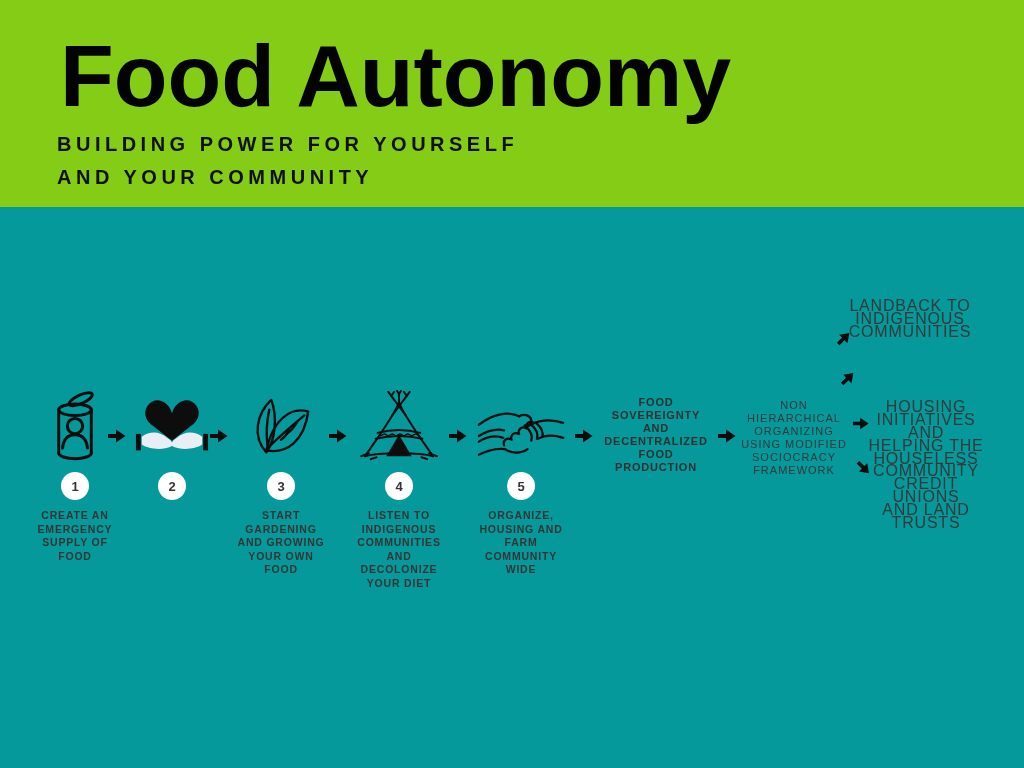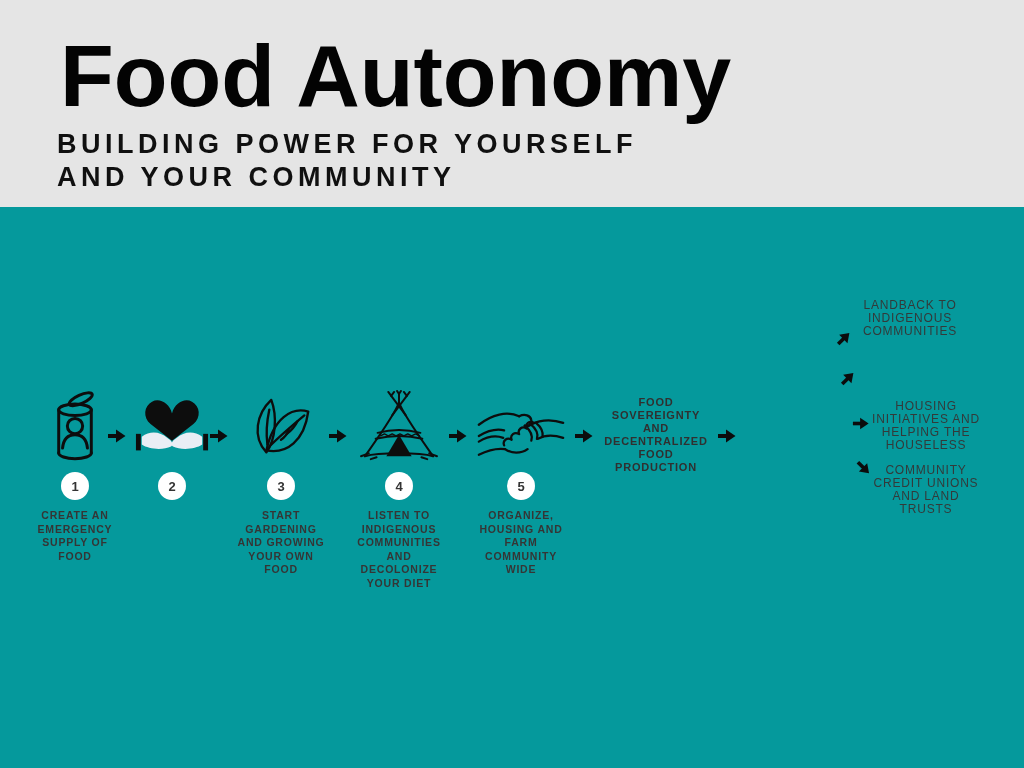--- a/index.html
+++ b/index.html
@@ -1,47 +1,47 @@
 <!DOCTYPE html>
 <html><head>
 <meta charset="utf-8">
 <style>
   html,body{margin:0;padding:0;background:#ffffff;}
   .canvas{
     position:relative;width:1024px;height:768px;overflow:hidden;
-    background:#e5e5e5;font-family:"Liberation Sans",sans-serif;
+    background:#84cc16;font-family:"Liberation Sans",sans-serif;
   }
   .teal-band{position:absolute;left:0;top:207px;width:1024px;height:561px;background:#05999c;}
   .title{
     position:absolute;left:60px;top:28px;margin:0;
     font-size:88px;font-weight:700;color:#030303;letter-spacing:0px;line-height:96px;
     white-space:nowrap;
   }
   .subtitle{
     position:absolute;left:57px;top:128px;
-    font-size:27px;font-weight:700;color:#101010;letter-spacing:4.5px;line-height:33px;
+    font-size:20px;font-weight:700;color:#101010;letter-spacing:4.5px;line-height:33px;
     white-space:pre-line;
   }
   .step{position:absolute;top:388px;display:flex;flex-direction:column;align-items:center;}
   .icon-box{height:78px;display:flex;align-items:flex-end;justify-content:center;}
   .num{
     margin-top:6px;width:28px;height:28px;border-radius:50%;background:#ffffff;
     display:flex;align-items:center;justify-content:center;
     font-size:13px;font-weight:700;color:#333333;
   }
   .step-label{
     margin-top:9px;text-align:center;white-space:pre-line;
     font-size:10.5px;font-weight:700;color:#353535;letter-spacing:0.8px;line-height:13.5px;
   }
   .flow-block{position:absolute;text-align:center;white-space:pre-line;letter-spacing:0.8px;line-height:13px;font-size:11px;}
   .flow-bold{font-weight:700;color:#303030;}
   .flow-medium{font-weight:500;color:#333a3a;letter-spacing:1px;}
   .branch-label{
     position:absolute;text-align:center;white-space:pre-line;
-    font-size:12px;font-weight:500;color:#333a3a;letter-spacing:0.8px;line-height:13px;
+    font-size:16px;font-weight:500;color:#333a3a;letter-spacing:0.8px;line-height:13px;
   }
   .arrow{position:absolute;width:20px;height:16px;}
   .icon-ink{stroke:#0d0d0d;fill:none;stroke-linecap:round;stroke-linejoin:round;}
 </style>
 </head>
 <body>
 
 <div class="canvas">
 
   <h1 class="title">Food Autonomy</h1>
@@ -189,20 +189,26 @@
         <path d="M9 1.5 L18.5 8 L9 14.5 Z" fill="#0c0c0c"></path>
       </svg>
   </div>
 
   <div class="flow-block flow-bold" style="left:604px;top:396px;width:104px;">FOOD
 SOVEREIGNTY
 AND
 DECENTRALIZED
 FOOD
 PRODUCTION</div>
+  <div class="flow-block flow-medium" style="left:738px;top:399px;width:112px;">NON
+HIERARCHICAL
+ORGANIZING
+USING MODIFIED
+SOCIOCRACY
+FRAMEWORK</div>
 
   <div class="arrow" style="left:835px;top:330px;transform:rotate(-45deg);">
     <svg width="18" height="15" viewBox="0 0 20 16">
         <path d="M1 8 H11" stroke="#0c0c0c" stroke-width="4"></path>
         <path d="M9 1.5 L18.5 8 L9 14.5 Z" fill="#0c0c0c"></path>
       </svg>
   </div>
   <div class="arrow" style="left:839px;top:370px;transform:rotate(-45deg);">
     <svg width="18" height="15" viewBox="0 0 20 16">
         <path d="M1 8 H11" stroke="#0c0c0c" stroke-width="4"></path>

